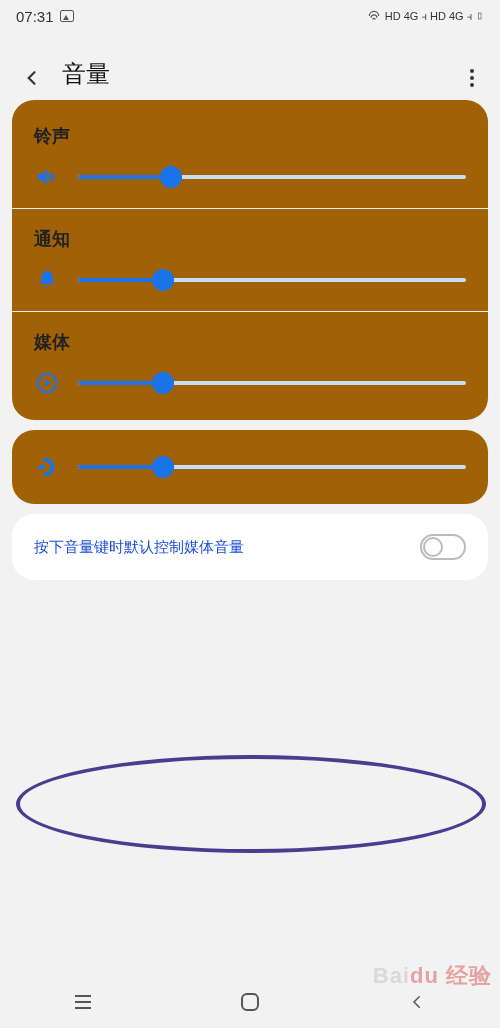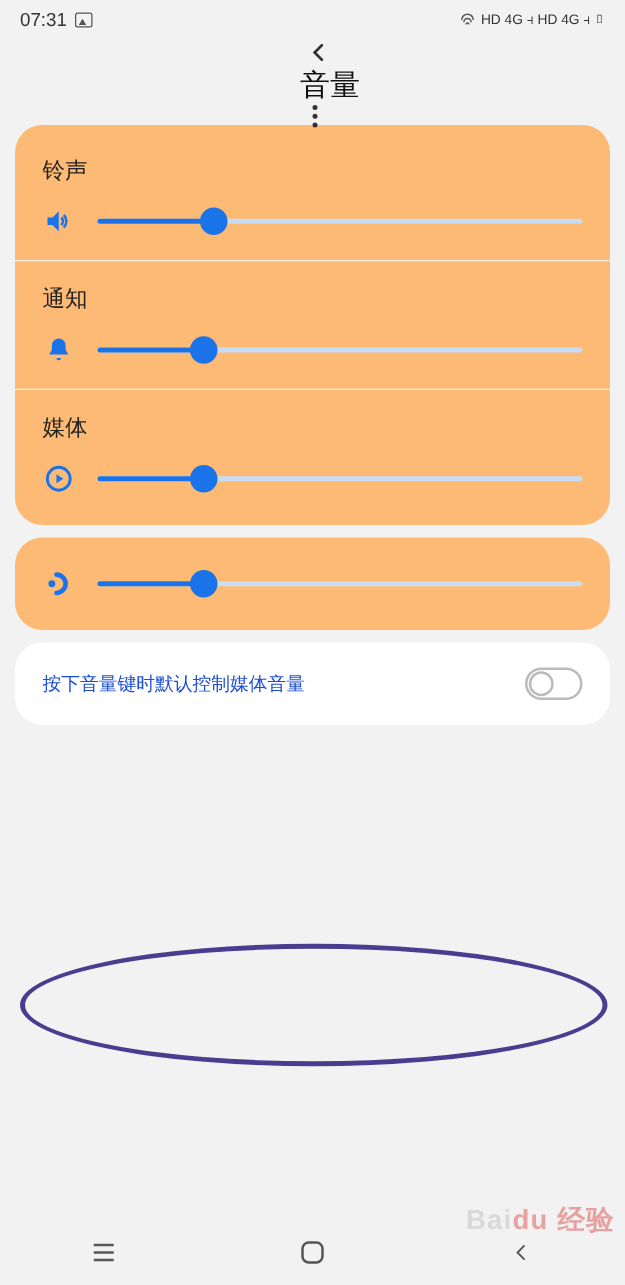--- a/index.html
+++ b/index.html
@@ -19,33 +19,33 @@
       padding: 12px 16px;
       font-size: 15px;
       color: #333;
       font-weight: 500;
     }
     .status-left { display: flex; align-items: center; gap: 6px; }
     .status-right { display: flex; align-items: center; gap: 4px; font-size: 11px; }
     .header {
       height: 58px;
       display: flex;
-      align-items: center;
+      align-items: flex-end;
       padding: 0 10px 0 20px;
-      flex-direction: column;
     }
     .back-arrow { width: 24px; height: 24px; display:flex; align-items:center; justify-content:center; }
     .header-title { font-size: 24px; margin-left: 18px; flex: 1; color: #111; }
     .more-dots { width: 24px; height: 24px; display:flex; flex-direction:column; align-items:center; justify-content:center; gap:3px; margin-right:6px;}
     .dot { width:4px; height:4px; background:#333; border-radius:50%; }
     .card {
-      background: #fdba74;
+      background: #a16207;
       border-radius: 22px;
       margin: 10px 12px;
       padding: 6px 0;
+      font-weight: bold;
     }
     .slider-section {
       padding: 18px 22px 10px 22px;
       border-bottom: 1px solid #eee;
     }
     .slider-section:last-child { border-bottom: none; }
     .slider-label { font-size: 18px; color: #222; margin-bottom: 16px; }
     .slider-row { display: flex; align-items: center; gap: 18px; padding-bottom: 8px;}
     .slider-icon { width: 26px; height: 26px; color: #1a73e8; flex-shrink:0; display:flex; align-items:center; justify-content:center;}
     .slider-track {

